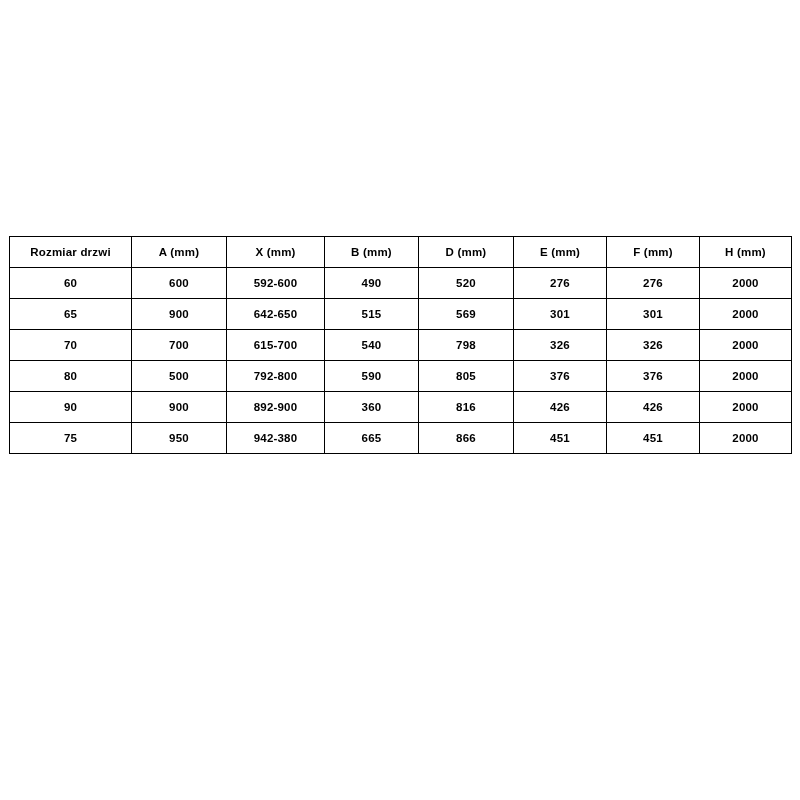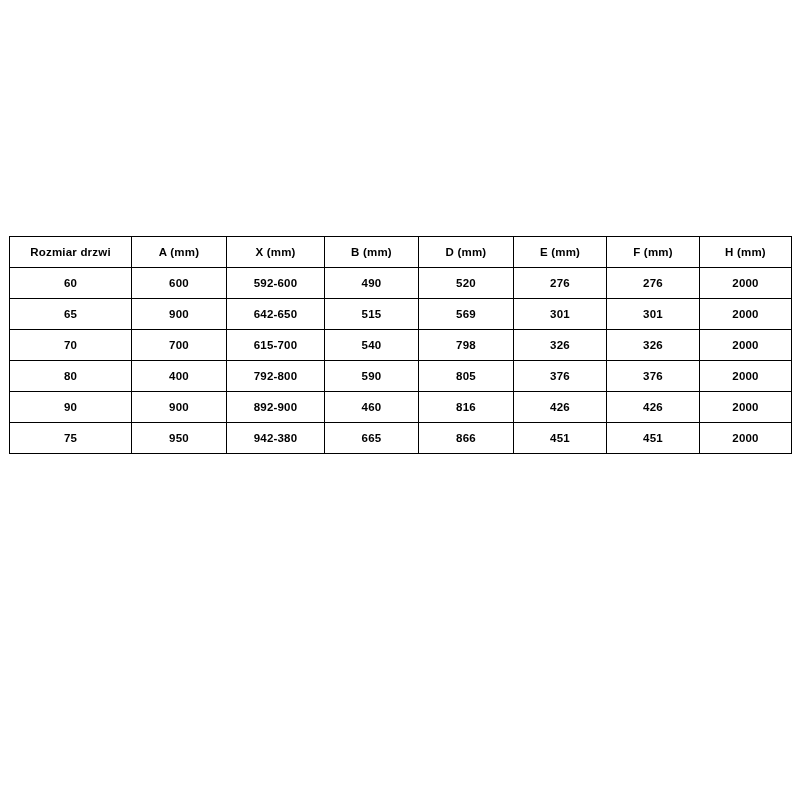--- a/index.html
+++ b/index.html
@@ -113,33 +113,33 @@
           <td>700</td>
           <td>615-700</td>
           <td>540</td>
           <td>798</td>
           <td>326</td>
           <td>326</td>
           <td>2000</td>
         </tr>
         <tr>
           <td>80</td>
-          <td>400</td>
+          <td>500</td>
           <td>792-800</td>
           <td>590</td>
           <td>805</td>
           <td>376</td>
           <td>376</td>
           <td>2000</td>
         </tr>
         <tr>
           <td>90</td>
           <td>900</td>
           <td>892-900</td>
-          <td>460</td>
+          <td>360</td>
           <td>816</td>
           <td>426</td>
           <td>426</td>
           <td>2000</td>
         </tr>
         <tr>
           <td>75</td>
           <td>950</td>
           <td>942-380</td>
           <td>665</td>

